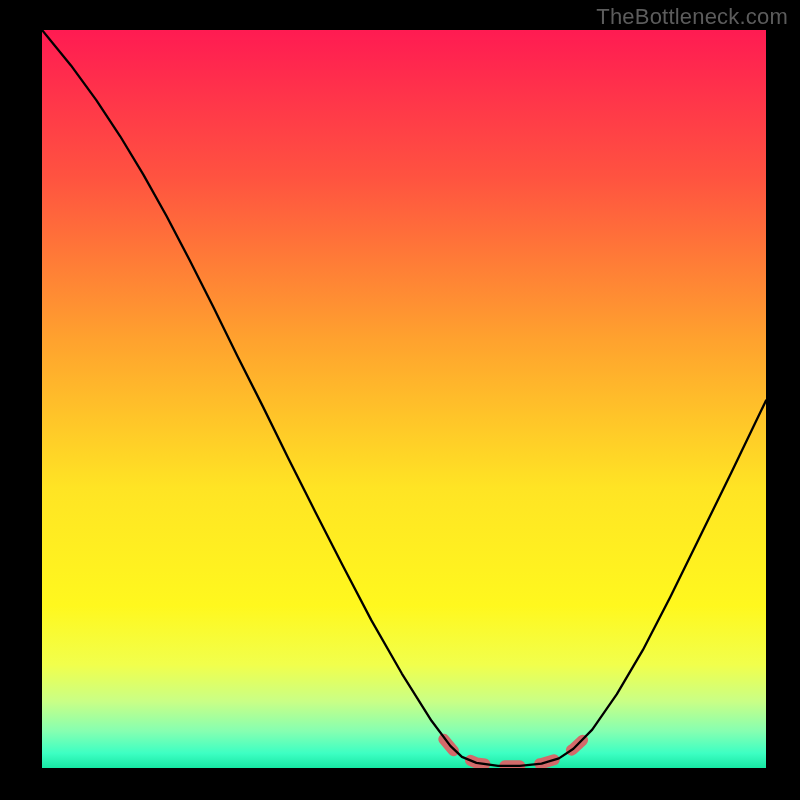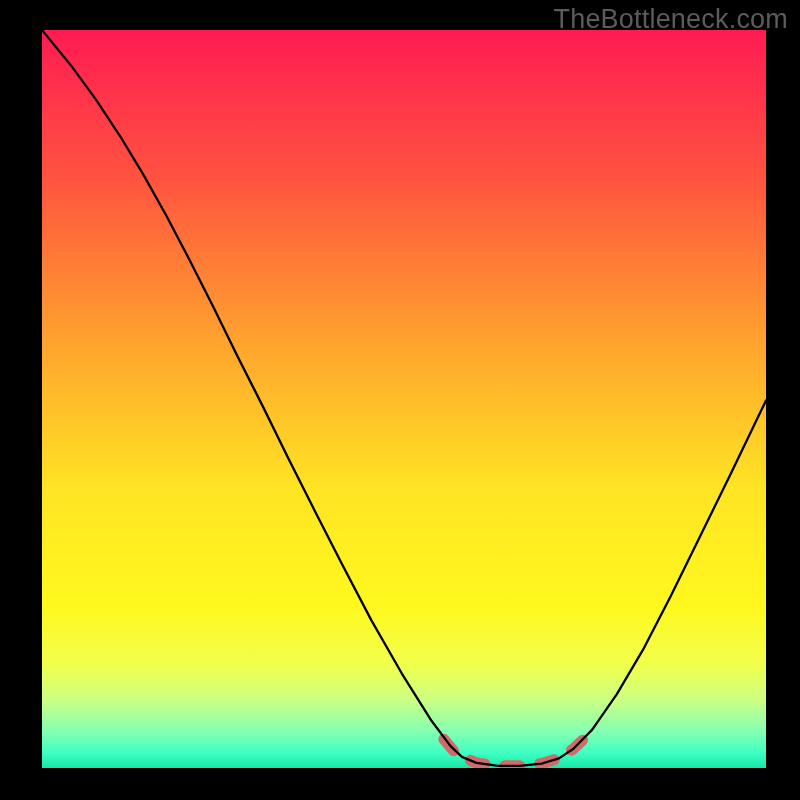--- a/index.html
+++ b/index.html
@@ -16,21 +16,21 @@
     left: 0;
     top: 0;
     width: 800px;
     height: 800px;
   }
   .watermark {
     position: absolute;
     top: 4px;
     right: 12px;
     color: #5c5c5c;
-    font-size: 27px;
+    font-size: 22px;
     font-weight: 500;
     letter-spacing: 0.2px;
     user-select: none;
     text-align: center;
   }
 </style>
 </head>
 <body>
 
 <svg class="canvas" viewBox="0 0 800 800" xmlns="http://www.w3.org/2000/svg">

